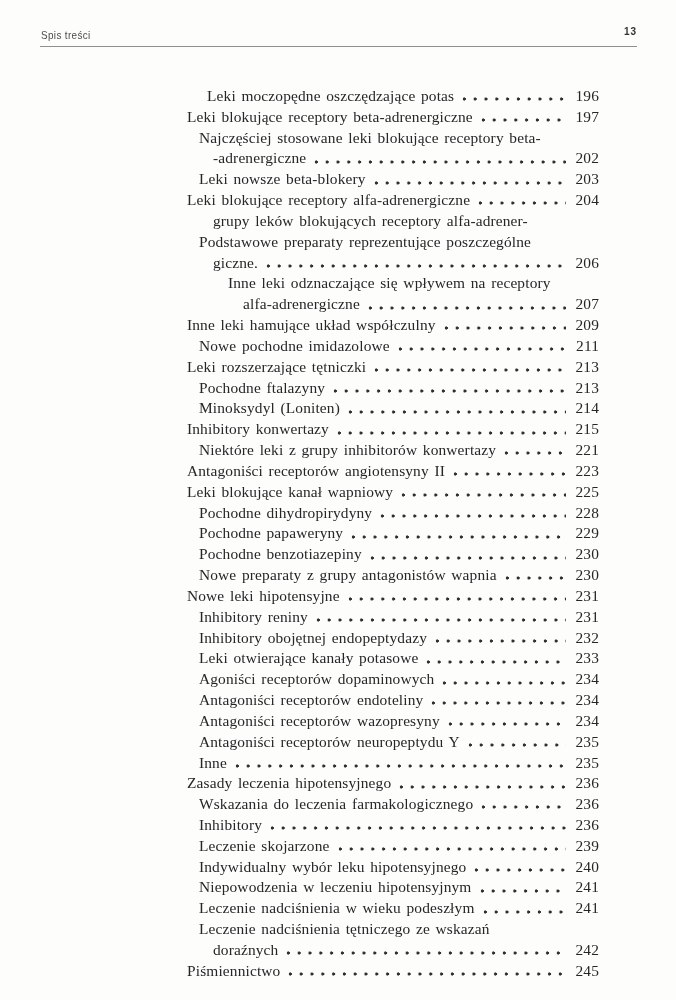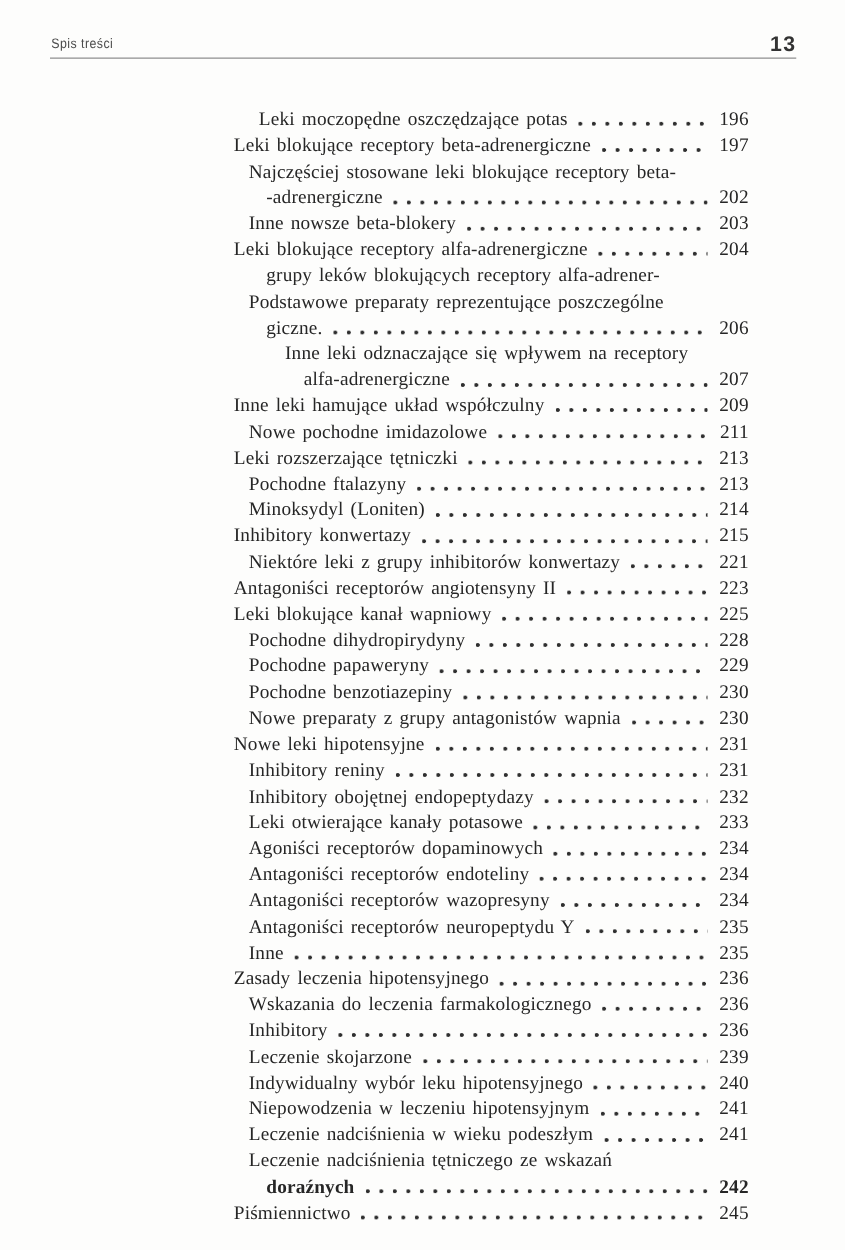--- a/index.html
+++ b/index.html
@@ -15,21 +15,21 @@
   
   .hdr-title{
     position:absolute;left:41px;top:29px;
     font-family:"Liberation Sans","DejaVu Sans",sans-serif;
     font-size:11px;color:#4c4c4c;letter-spacing:.4px;
     transform:scaleX(.9);transform-origin:left center;
   }
   .hdr-page{
     position:absolute;right:39px;top:26px;
     font-family:"Liberation Sans","DejaVu Sans",sans-serif;
-    font-size:17px;font-weight:bold;color:#333;letter-spacing:1px;
+    font-size:10px;font-weight:bold;color:#333;letter-spacing:1px;
   }
   .hdr-rule{
     position:absolute;left:40px;right:39px;top:46px;
     height:0;border:none;border-top:1.4px solid #8f8f8f;margin:0;
   }
   
   .toc{
     position:absolute;left:187px;top:86px;width:412px;
     font-size:15.4px;
     letter-spacing:.15px;word-spacing:1.6px;
@@ -77,21 +77,21 @@
 
   </div>
 
   <div class="toc-line" style="padding-left: 26px;">
     <span class="label">-adrenergiczne</span>
     <span class="leader"></span>
     <span class="pg">202</span>
   </div>
 
   <div class="toc-line" style="padding-left: 12px;">
-    <span class="label">Inne nowsze beta-blokery</span>
+    <span class="label">Leki nowsze beta-blokery</span>
     <span class="leader"></span>
     <span class="pg">203</span>
   </div>
 
   <div class="toc-line" style="padding-left: 0px;">
     <span class="label">Leki blokujące receptory alfa-adrenergiczne</span>
     <span class="leader"></span>
     <span class="pg">204</span>
   </div>
 
@@ -294,21 +294,21 @@
     <span class="label">Leczenie nadciśnienia w wieku podeszłym</span>
     <span class="leader"></span>
     <span class="pg">241</span>
   </div>
 
   <div class="toc-line" style="padding-left: 12px;">
     <span class="label">Leczenie nadciśnienia tętniczego ze wskazań</span>
 
   </div>
 
-  <div class="toc-line" style="padding-left: 26px; font-weight: bold;">
+  <div class="toc-line" style="padding-left: 26px;">
     <span class="label">doraźnych</span>
     <span class="leader"></span>
     <span class="pg">242</span>
   </div>
 
   <div class="toc-line" style="padding-left: 0px;">
     <span class="label">Piśmiennictwo</span>
     <span class="leader"></span>
     <span class="pg">245</span>
   </div>

